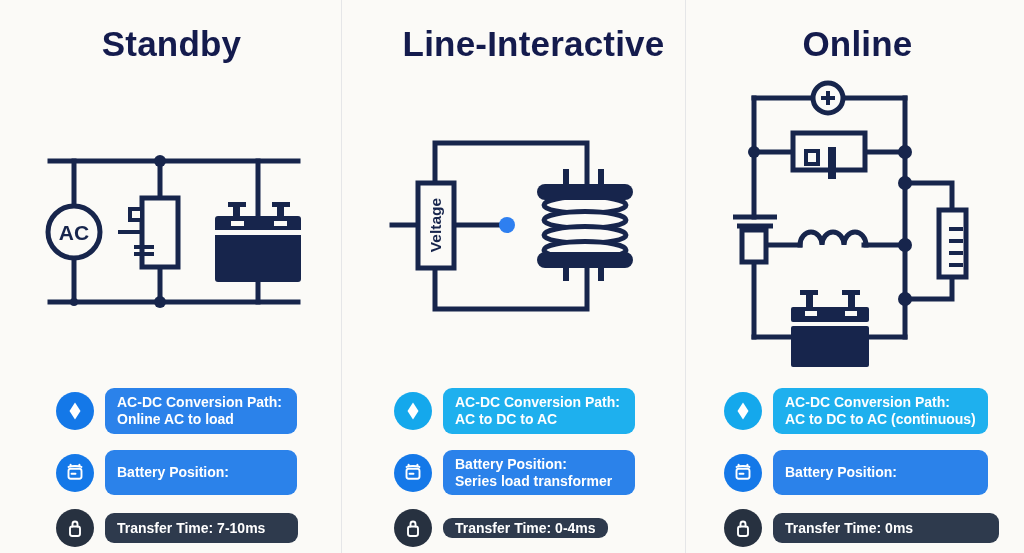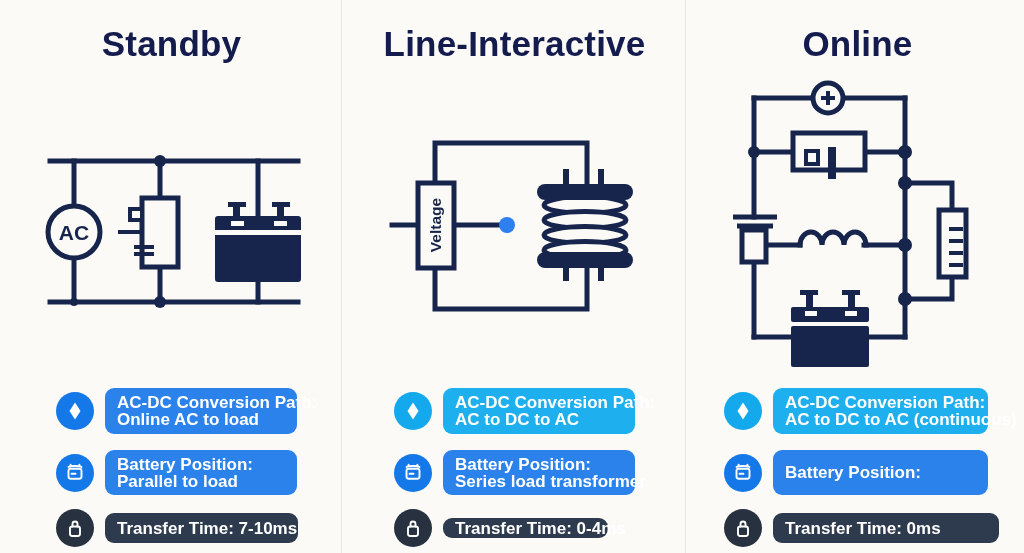--- a/index.html
+++ b/index.html
@@ -20,21 +20,21 @@
   .badge-icon{width:38px;height:38px;border-radius:50%;flex:0 0 auto;
     display:flex;align-items:center;justify-content:center;}
   .ic-blue{background:var(--icon-circle-blue);}
   .ic-cyan{background:var(--icon-circle-cyan);}
   .ic-dark{background:var(--icon-circle-dark);}
   .badge-box{border-radius:9px;padding:4px 12px;display:flex;flex-direction:column;
     justify-content:center;box-sizing:border-box;}
   .tone-blue{background:var(--badge-blue);}
   .tone-cyan{background:var(--badge-cyan);}
   .tone-dark{background:var(--badge-dark);}
-  .bline{color:#fff;font-size:17px;font-weight:700;line-height:17px;white-space:nowrap;}
+  .bline{color:#fff;font-size:14px;font-weight:700;line-height:17px;white-space:nowrap;}
 </style>
 </head>
 <body>
 
 <div class="canvas">
 
   <div class="divider" style="left:341px"></div>
   <div class="divider" style="left:685px"></div>
 
   <div class="col-title" style="left:0">Standby</div>
@@ -88,37 +88,36 @@
     <div class="badge-icon ic-blue">
       <svg width="24" height="24" viewBox="0 0 24 24" fill="none" stroke="#fff" stroke-width="1.9" stroke-linecap="round">
         <path d="M5.5 6 C7.5 4.6 16.5 4.6 18.5 6"></path>
           <path d="M7.6 5.3 V3.6 M16.4 5.3 V3.6"></path>
         <rect x="5.5" y="7.8" width="13" height="10" rx="2.2"></rect>
           <path d="M8.5 12.8 H12.5"></path>
       </svg>
     </div>
     <div class="badge-box tone-blue" style="width:192px;height:45px">
       <div class="bline">Battery Position:</div>
-      <div class="bline">Parallel to load</div>
     </div>
   </div>
   <div class="badge-row" style="left:56px;top:509px">
     <div class="badge-icon ic-dark">
       <svg width="24" height="24" viewBox="0 0 24 24" fill="none" stroke="#fff" stroke-width="1.9" stroke-linecap="round">
         <path d="M9.5 10.5 V8 a2.5 2.5 0 0 1 5 0 V10.5"></path>
           <rect x="7" y="10.5" width="10" height="9.5" rx="2.2"></rect>
       </svg>
     </div>
     <div class="badge-box tone-dark" style="width:193px;height:30px">
       <div class="bline">Transfer Time: 7-10ms</div>
       <div class="bline"></div>
     </div>
   </div>
 
-  <div class="col-title" style="left:343px">Line-Interactive</div>
+  <div class="col-title" style="left:362px">Line-Interactive</div>
 
   <svg class="circuit" style="left:385px;top:128px" width="260" height="192" viewBox="385 128 260 192">
     <g stroke="var(--ink-navy)" stroke-width="5" fill="none" stroke-linecap="square">
       <path d="M435 183 V143 H587 V309 H435 V268"></path>
       <path d="M392 225 H418"></path>
         <path d="M454 225 H503"></path>
     </g>
     <g>
       <rect x="418" y="183" width="36" height="85" fill="var(--background)" stroke="var(--ink-navy)" stroke-width="5"></rect>
       <text transform="translate(441 225) rotate(-90)" font-size="15.5" text-anchor="middle">Veltage</text>

